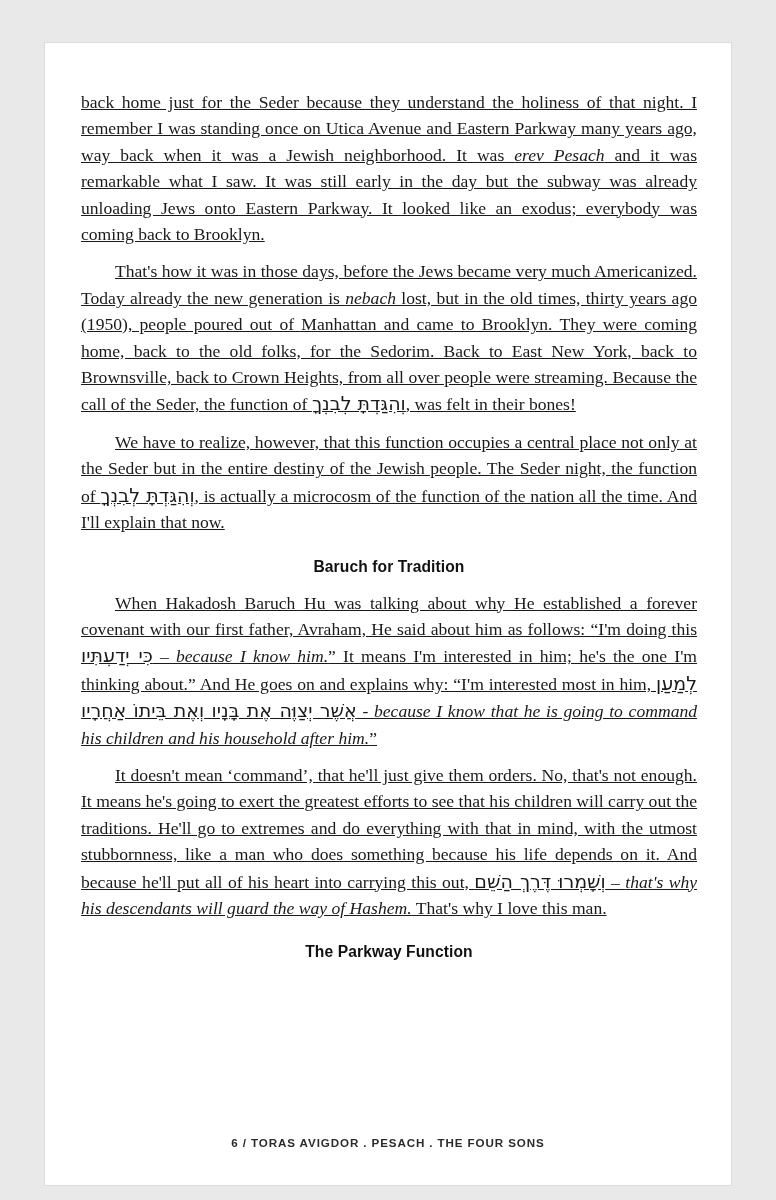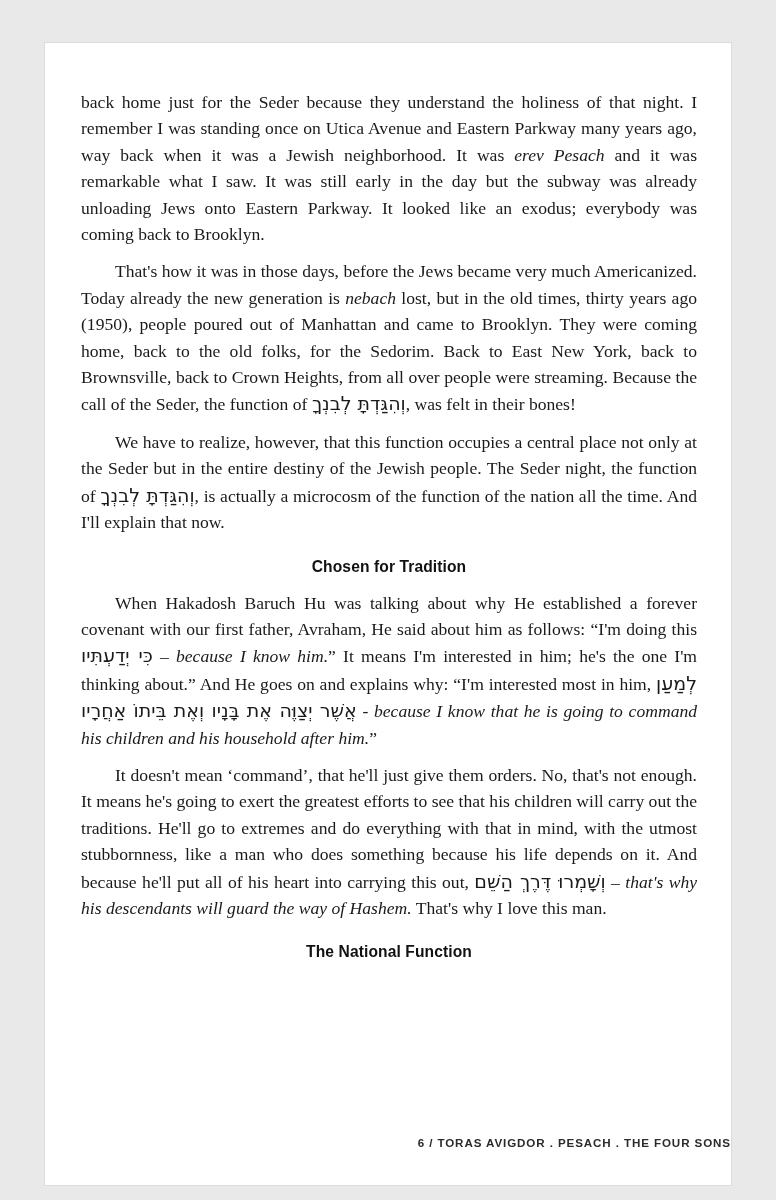--- a/index.html
+++ b/index.html
@@ -25,20 +25,21 @@
   .content {
     padding: 46px 34px 0 36px;
   }
   p {
     margin: 4px 0 0 0;
     font-size: 17.6px;
     line-height: 26.4px;
     text-align: justify;
     color: #1a1a1a;
     text-indent: 0;
+    text-decoration: underline;
   }
   p.indent {
     text-indent: 34px;
     margin-top: 11px;
   }
   p.first {
     margin-top: 0;
   }
   .heb {
     font-family: "DejaVu Sans", sans-serif;
@@ -56,39 +57,39 @@
     text-align: center;
     margin: 22px 0 14px 0;
     color: #111;
     letter-spacing: 0.1px;
   }
   .footer {
     position: absolute;
     left: 0;
     right: 0;
     bottom: 36px;
-    text-align: right;
+    text-align: center;
     font-family: "Liberation Sans", sans-serif;
     font-size: 11.6px;
     font-weight: bold;
     letter-spacing: 0.9px;
     color: #2b2b2b;
   }
 </style>
 </head>
 <body>
 
 <div class="page">
   <div class="content">
     <div id="block1">
         <p class=" first">back home just for the Seder because they understand the holiness of that night. I remember I was standing once on Utica Avenue and Eastern Parkway many years ago, way back when it was a Jewish neighborhood. It was <em class="ital">erev Pesach</em> and it was remarkable what I saw. It was still early in the day but the subway was already unloading Jews onto Eastern Parkway. It looked like an exodus; everybody was coming back to Brooklyn.</p>
         <p class="indent">That's how it was in those days, before the Jews became very much Americanized. Today already the new generation is <em class="ital">nebach</em> lost, but in the old times, thirty years ago (1950), people poured out of Manhattan and came to Brooklyn. They were coming home, back to the old folks, for the Sedorim. Back to East New York, back to Brownsville, back to Crown Heights, from all over people were streaming. Because the call of the Seder, the function of <span class="heb">וְהִגַּדְתָּ לְבִנְךָ</span>, was felt in their bones!</p>
         <p class="indent">We have to realize, however, that this function occupies a central place not only at the Seder but in the entire destiny of the Jewish people. The Seder night, the function of <span class="heb">וְהִגַּדְתָּ לְבִנְךָ</span>, is actually a microcosm of the function of the nation all the time. And I'll explain that now.</p>
       </div>
-    <h2 class="section">Chosen for Tradition</h2>
+    <h2 class="section">Baruch for Tradition</h2>
     <div id="block2">
         <p class="indent">When Hakadosh Baruch Hu was talking about why He established a forever covenant with our first father, Avraham, He said about him as follows: “I'm doing this <span class="heb">כִּי יְדַעְתִּיו</span> – <em class="ital">because I know him.</em>” It means I'm interested in him; he's the one I'm thinking about.” And He goes on and explains why: “I'm interested most in him, <span class="heb">לְמַעַן אֲשֶׁר יְצַוֶּה אֶת בָּנָיו וְאֶת בֵּיתוֹ אַחֲרָיו</span> - <em class="ital">because I know that he is going to command his children and his household after him.</em>”</p>
         <p class="indent">It doesn't mean ‘command’, that he'll just give them orders. No, that's not enough. It means he's going to exert the greatest efforts to see that his children will carry out the traditions. He'll go to extremes and do everything with that in mind, with the utmost stubbornness, like a man who does something because his life depends on it. And because he'll put all of his heart into carrying this out, <span class="heb">וְשָׁמְרוּ דֶּרֶךְ הַשֵּׁם</span> – <em class="ital">that's why his descendants will guard the way of Hashem.</em> That's why I love this man.</p>
       </div>
-    <h2 class="section">The National Function</h2>
+    <h2 class="section">The Parkway Function</h2>
   </div>
   <div class="footer">6 / TORAS AVIGDOR . PESACH . THE FOUR SONS</div>
 </div>
 
 </body></html>

